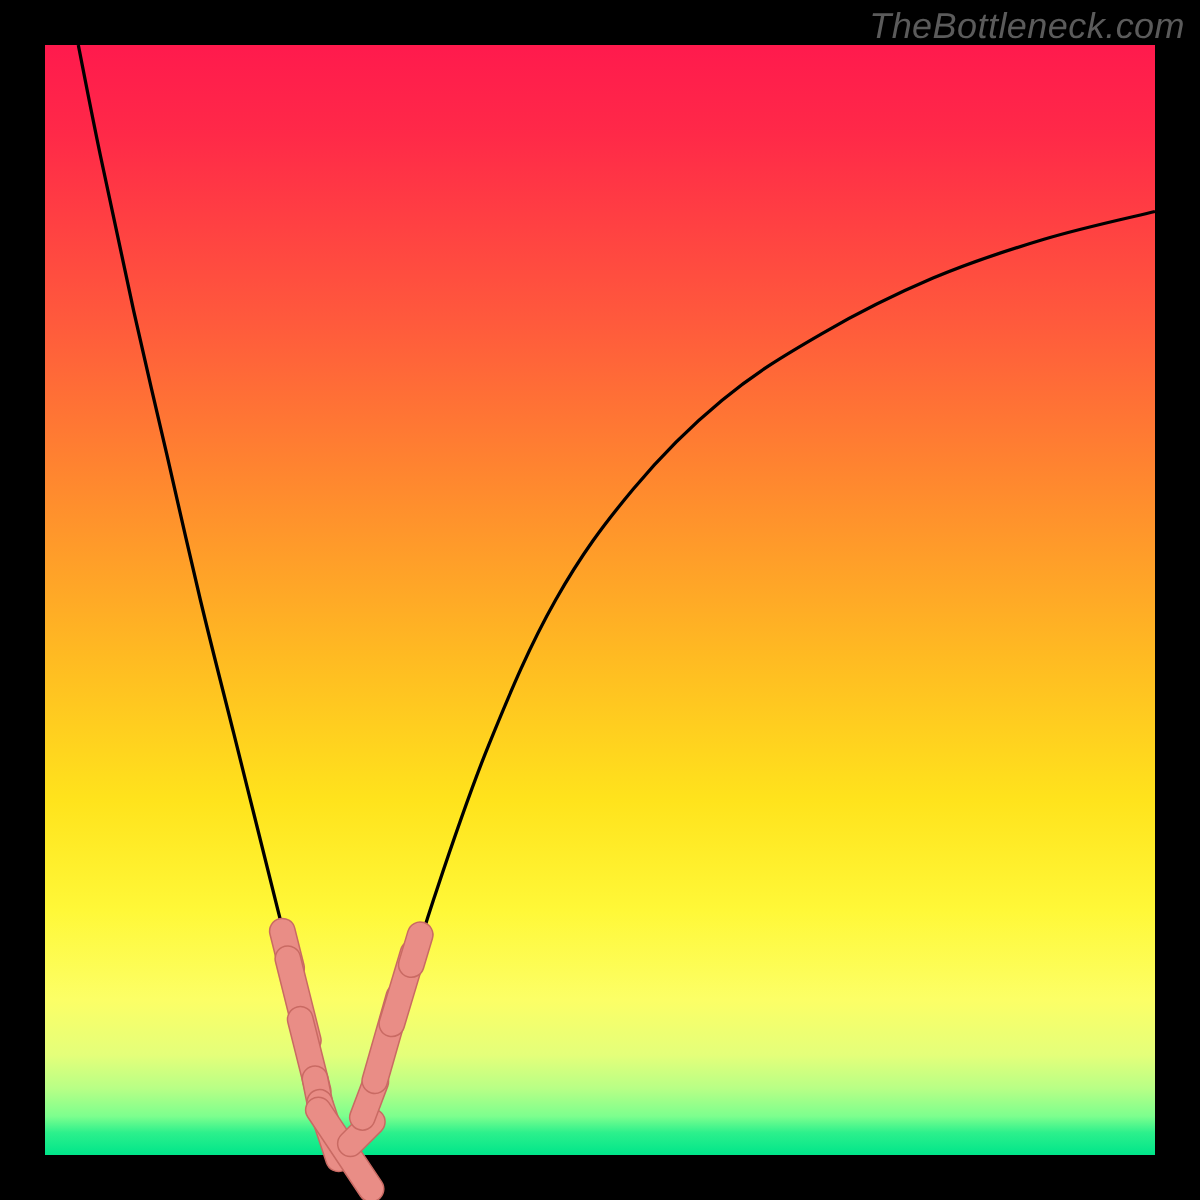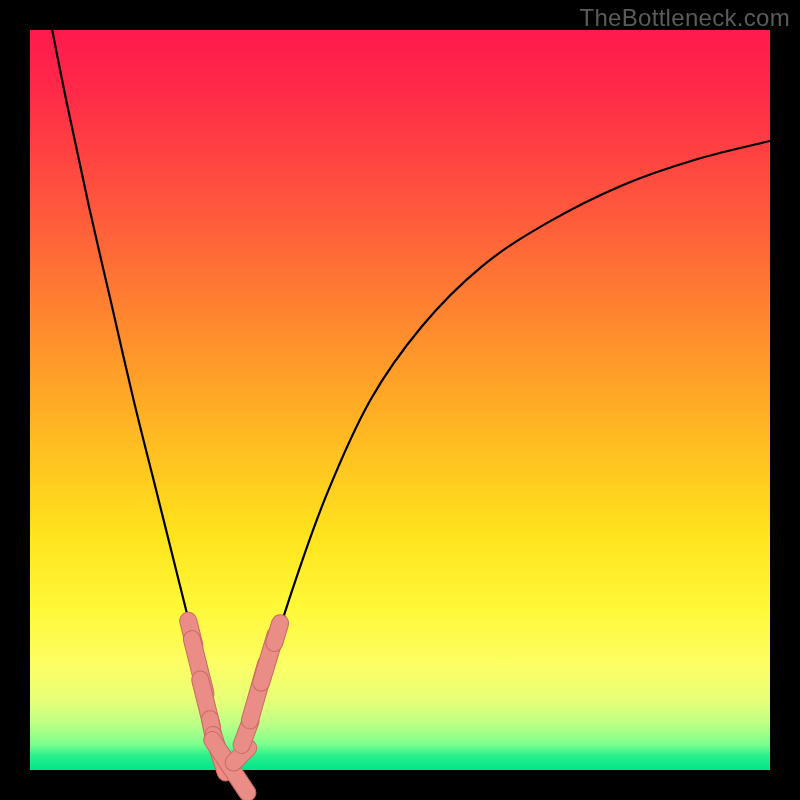--- a/index.html
+++ b/index.html
@@ -45,20 +45,21 @@
   }
   .watermark {
     position: absolute;
     top: 4px;
     right: 10px;
     color: #5b5b5b;
     font-size: 24px;
     font-weight: 500;
     letter-spacing: 0.3px;
     user-select: none;
+    font-style: italic;
   }
   svg.curve {
     position: absolute;
     left: 0;
     top: 0;
     width: 740px;
     height: 740px;
     overflow: visible;
   }
 </style>

